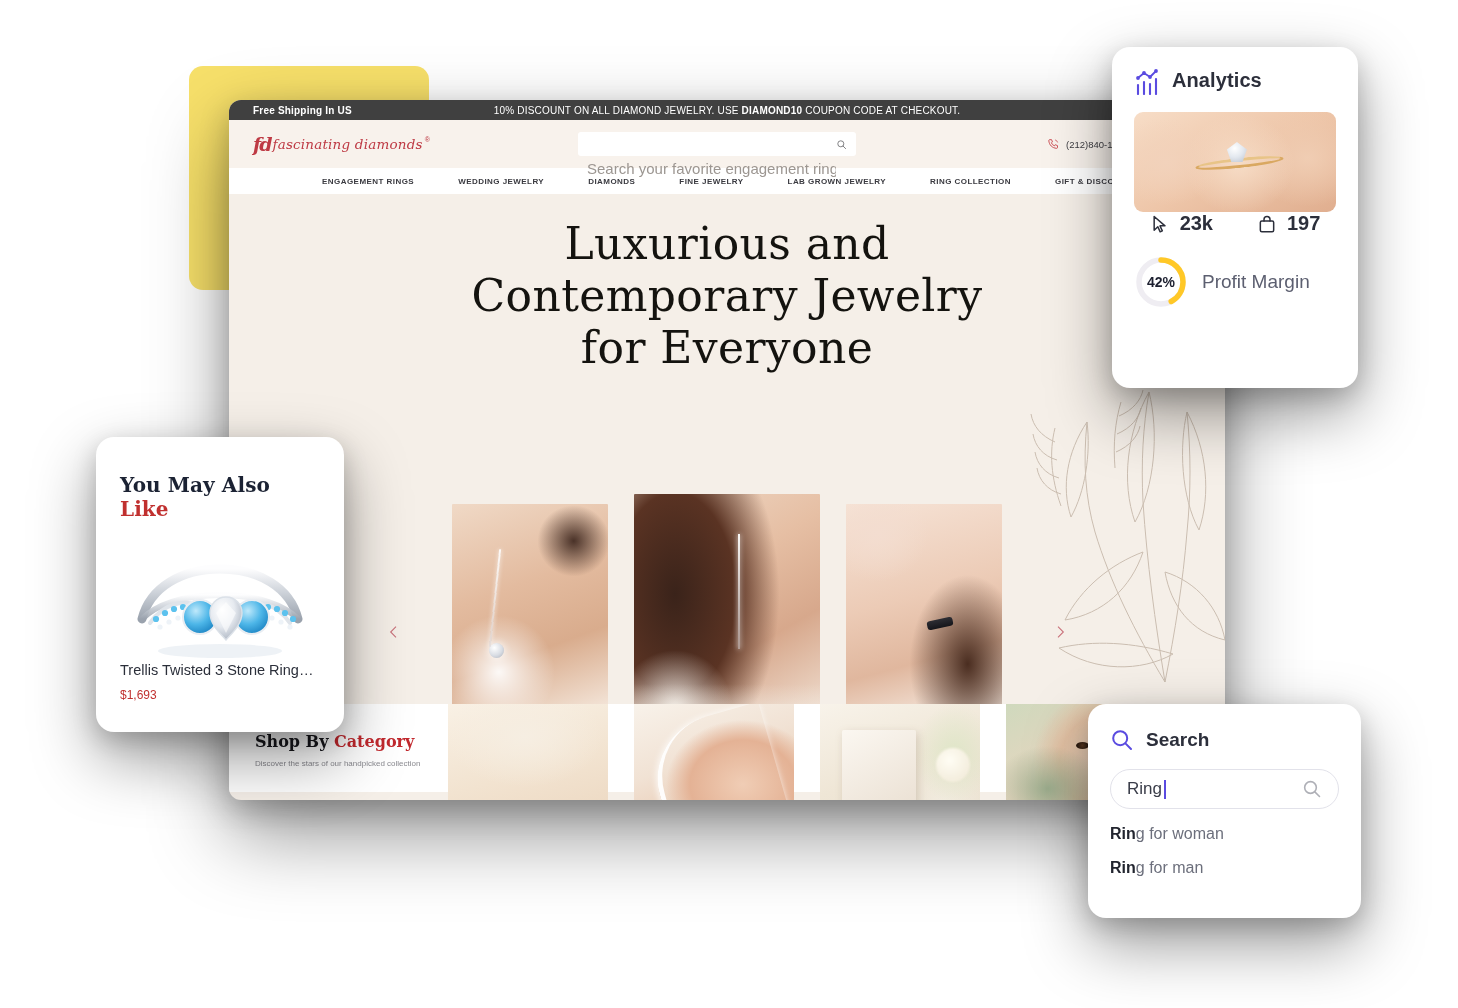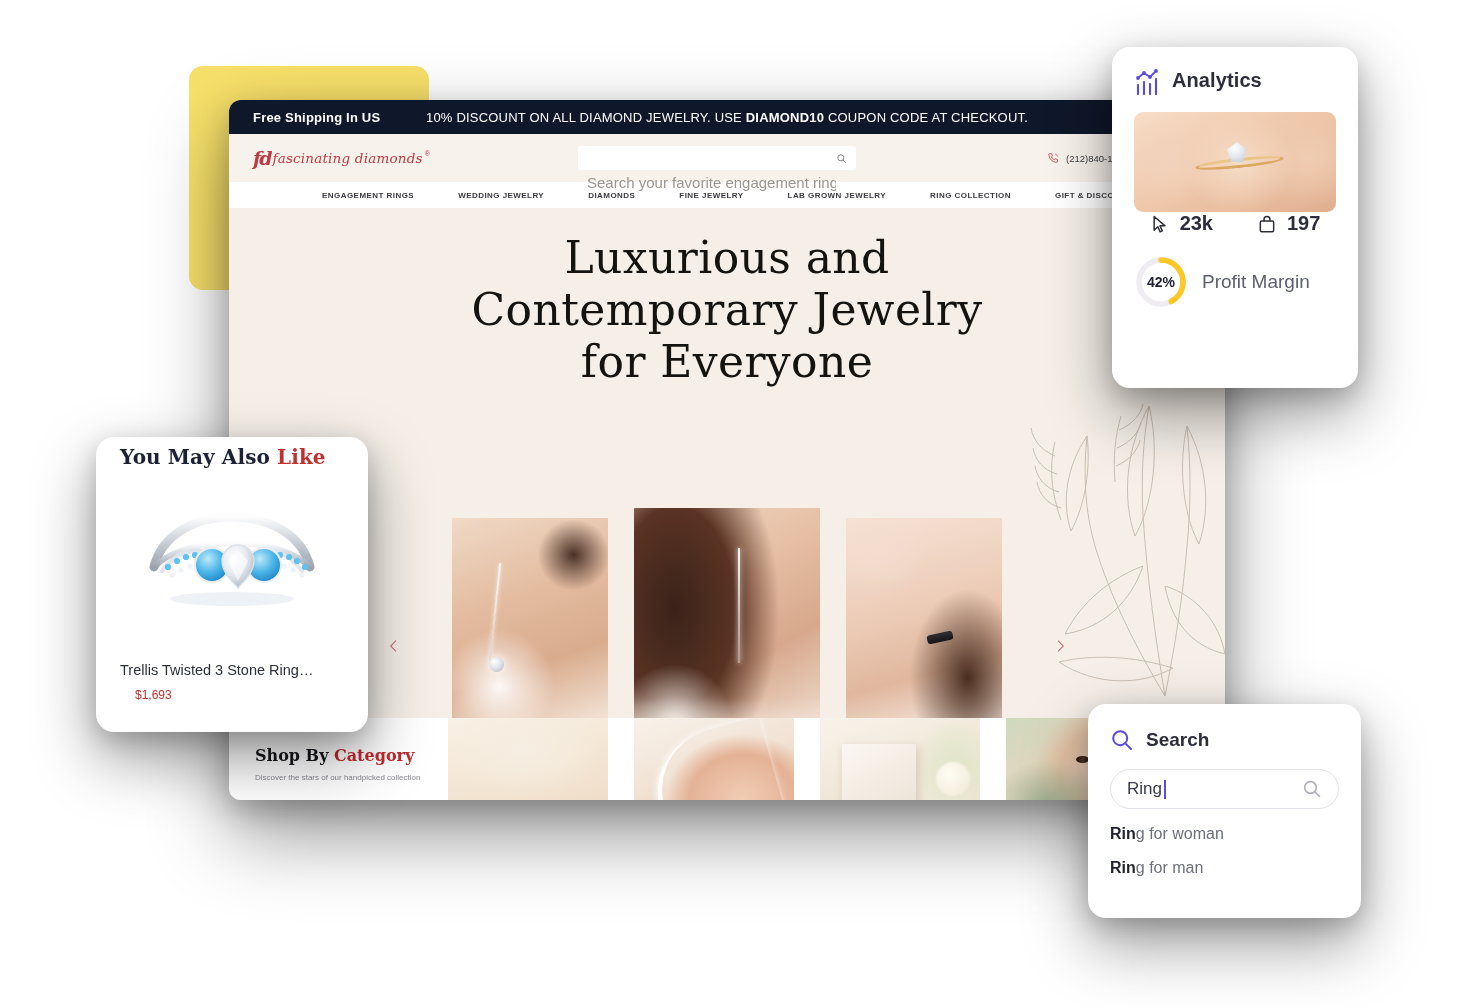--- a/index.html
+++ b/index.html
@@ -39,24 +39,24 @@
     height: 700px;
     border-radius: 12px;
     overflow: hidden;
     background: #F5EFE8;
     box-shadow: 0 34px 80px rgba(0,0,0,0.42), 0 10px 30px rgba(0,0,0,0.22);
   }
 
   
   .promo-bar {
     position: relative;
-    height: 34px;
-    background: #0f172a;
+    height: 20px;
+    background: #404040;
     color: #ffffff;
-    font-size: 13px;
+    font-size: 10px;
     letter-spacing: .2px;
   }
   .promo-left {
     position: absolute; left: 24px; top: 50%; transform: translateY(-50%);
     font-weight: 700; white-space: nowrap;
   }
   .promo-center {
     position: absolute; left: 50%; top: 50%; transform: translate(-50%,-50%);
     white-space: nowrap; font-weight: 500;
   }
@@ -334,39 +334,39 @@
   .donut .pct {
     position: absolute; inset: 0;
     display: flex; align-items: center; justify-content: center;
     font-size: 14px; font-weight: 700; color: #1d2030;
   }
   .margin-label { font-size: 19px; color: #5c5f70; font-weight: 500; }
 
   
   .yma-card {
     left: 96px; top: 437px;
-    width: 272px; height: 295px;
-    padding: 8px 24px;
+    width: 248px; height: 295px;
+    padding: 36px 24px;
   }
   .yma-title {
     font-family: "DejaVu Serif", serif;
     font-size: 20px; font-weight: 700; color: #1b2233; letter-spacing: .1px;
   }
   .yma-title .accent { color: #C0302F; }
   .yma-photo {
     margin: 26px auto 0;
     width: 200px; height: 120px;
     position: relative;
   }
   .yma-name {
     position: absolute; left: 24px; right: 18px; top: 225px;
     font-size: 14.5px; color: #2b2f3a; white-space: nowrap; overflow: hidden;
   }
   .yma-price {
-    position: absolute; left: 39px; top: 251px;
+    position: absolute; left: 24px; top: 251px;
     font-size: 12px; color: #C0302F; font-weight: 500;
   }
 
   
   .search-card {
     left: 1088px; top: 704px;
     width: 273px; height: 214px;
     padding: 24px 22px;
   }
   .search-head { display: flex; align-items: center; gap: 12px; }

